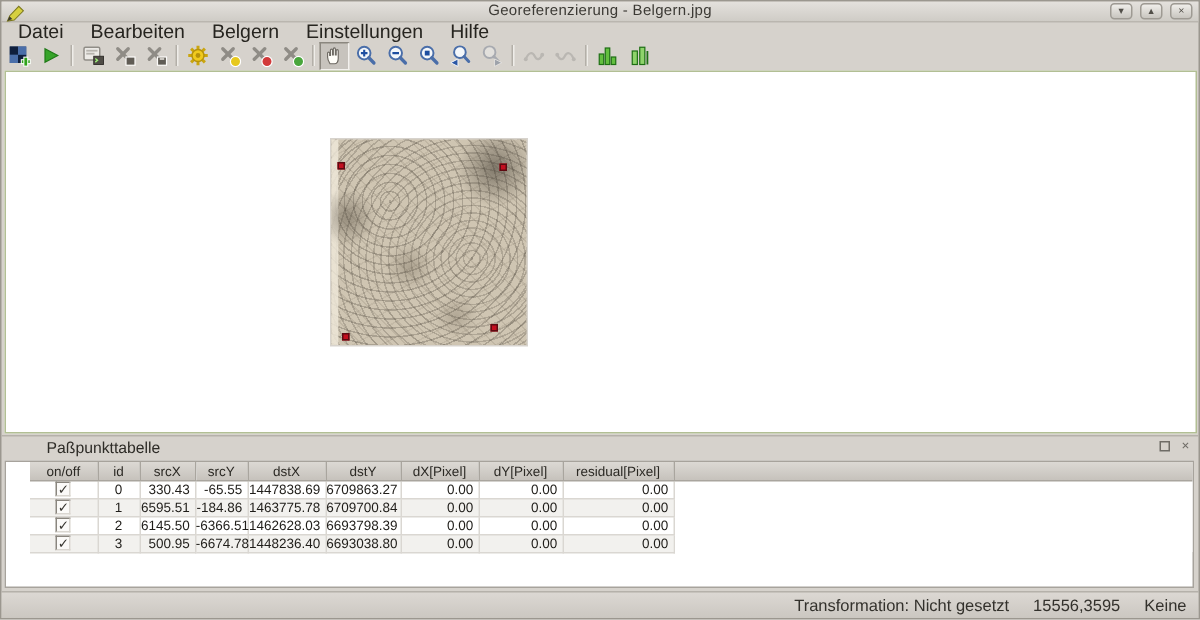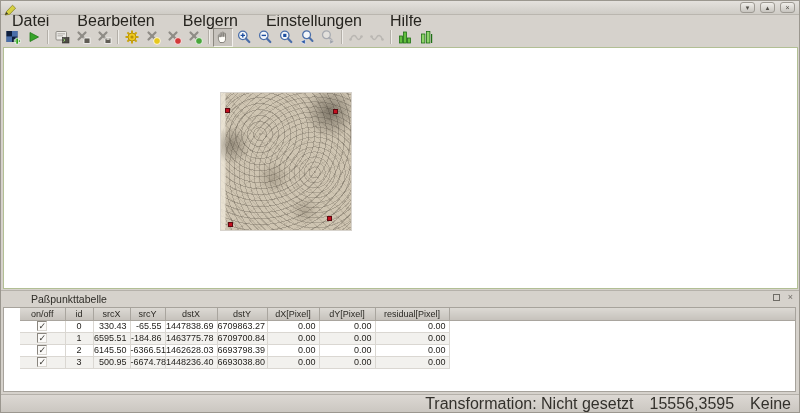--- a/index.html
+++ b/index.html
@@ -28,22 +28,22 @@
   .win-controls { position:absolute; right:4px; top:1px; display:flex; gap:5px; }
   .win-btn {
     width:15px; height:11px; border-radius:3px;
     background:linear-gradient(#f0eeea,#c8c5bf);
     border:1px solid #9e9a93;
     font-size:7px; line-height:9px; text-align:center; color:#514e48;
     cursor:default;
   }
   
   .menubar {
-    height:12px; display:flex; align-items:center; gap:14px;
-    padding:0 4px; font-size:16px; line-height:12px;
+    height:12px; display:flex; align-items:center; gap:4px;
+    padding:0 4px; font-size:13px; line-height:12px;
   }
   .menu-item { padding:0 7px; color:#26241f; }
   
   .toolbar {
     height:20px; display:flex; align-items:center;
     padding:0 2px; gap:1px;
   }
   .tbtn {
     width:20px; height:19px;
     display:flex; align-items:center; justify-content:center;
@@ -122,33 +122,34 @@
     background:#fbfaf8;
     border:1px solid; border-color:#8a867f #d9d6d0 #d9d6d0 #8a867f;
     font-size:9px; line-height:8px; color:#3a3833; text-align:center;
   }
   
   .statusbar {
     position:absolute; left:0; right:0; bottom:0; height:18px;
     background:linear-gradient(#dcd8d3,#cbc7c1);
     border-top:1px solid #b5b1aa;
     display:flex; align-items:center; justify-content:flex-end;
-    gap:16px; padding-right:8px; font-size:16px; color:#33312c;
+    gap:16px; padding-right:8px; font-size:11px; color:#33312c;
   }
 </style>
 </head>
 <body>
 
 <div class="titlebar">
   <span class="win-icon">
     <svg width="13" height="12">
         <polygon points="1,11 2.5,7.5 8.5,1.2 11.6,4.2 5.5,10.4" fill="#d6d040" stroke="#7d791f" stroke-width=".7"></polygon>
         <polygon points="1,11 2.3,7.9 4.2,9.7" fill="#3c3a30"></polygon>
       </svg>
   </span>
+  <span class="win-title">Georeferenzierung - Belgern.jpg</span>
   <span class="win-controls">
     <span class="win-btn">▾</span>
     <span class="win-btn">▴</span>
     <span class="win-btn">×</span>
   </span>
 </div>
 
 <div class="menubar">
   <span class="menu-item">Datei</span>
   <span class="menu-item">Bearbeiten</span>

